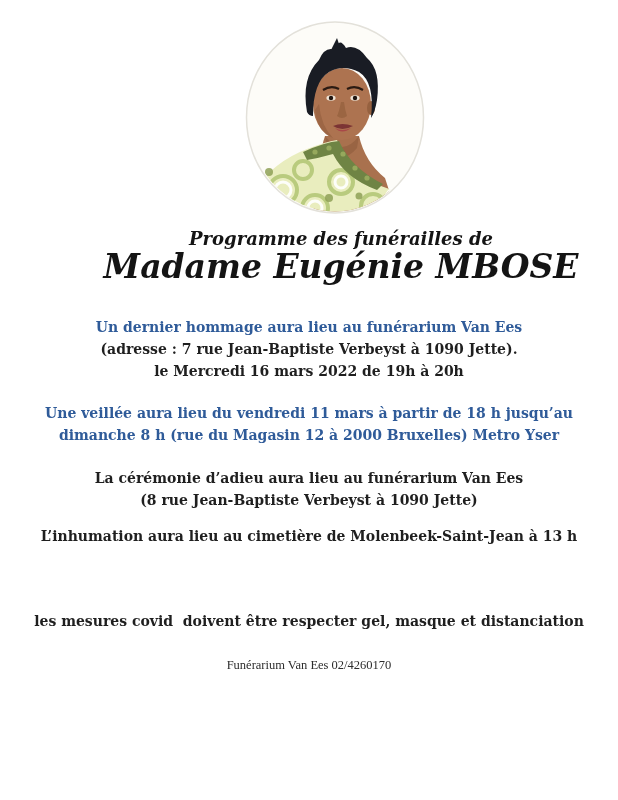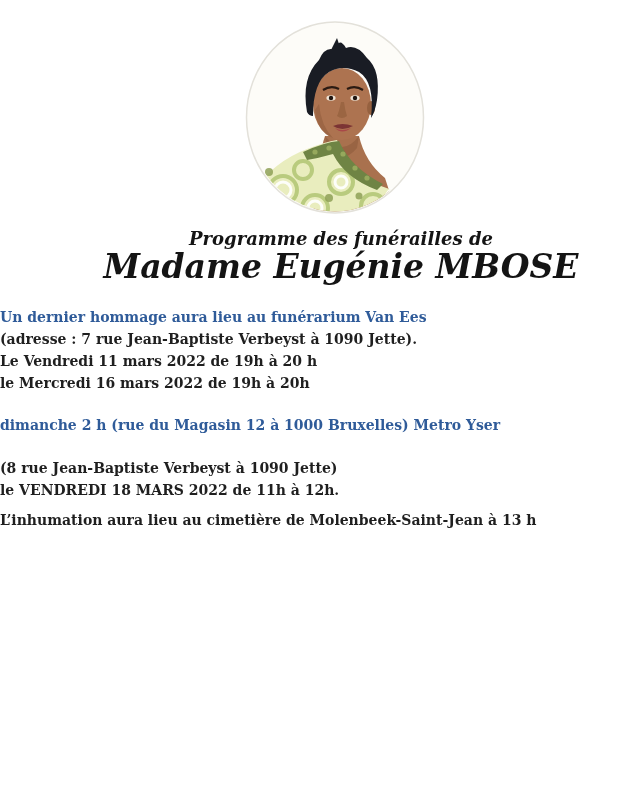--- a/index.html
+++ b/index.html
@@ -38,36 +38,37 @@
     line-height: 26px;
   }
   .title-line2 {
     font-size: 33px;
     font-weight: bold;
     font-style: italic;
     line-height: 30px;
   }
   .body-text {
     position: absolute;
-    top: 306px;
+    top: 316px;
     left: 0;
     width: 100%;
+    text-align: center;
     font-weight: bold;
     font-size: 14px;
     color: var(--text-black, #1f1f1f);
   }
   .line {
     line-height: 22px;
     white-space: pre-wrap;
   }
   .blue { color: var(--accent-blue, #2f5b99); }
   .block { margin: 0; }
   .block-veillee   { margin-top: 20px; }
   .block-ceremonie { margin-top: 21px; }
-  .block-inhumation{ margin-top: 8px; }
+  .block-inhumation{ margin-top: 14px; }
   .block-covid     { margin-top: 63px; }
   .footer-line {
     margin-top: 25px;
     font-family: "Liberation Serif", serif;
     font-weight: normal;
     font-size: 12.5px;
     color: #2b2b2b;
     line-height: 16px;
   }
 </style>
@@ -149,34 +150,38 @@
   <div class="titles">
     <div class="title-line1">Programme des funérailles de</div>
     <div class="title-line2">Madame Eugénie MBOSE</div>
   </div>
 
   <div class="body-text">
 
     <div class="block block-hommage">
       <div class="line blue">Un dernier hommage aura lieu au funérarium Van Ees</div>
       <div class="line">(adresse : 7 rue Jean-Baptiste Verbeyst à 1090 Jette).</div>
-      <div class="line">Le Vendredi 11 mars 2022 de 19h à 20 h</div>
       <div class="line">le Mercredi 16 mars 2022 de 19h à 20h</div>
     </div>
 
     <div class="block block-veillee">
-      <div class="line blue">dimanche 2 h (rue du Magasin 12 à 1000 Bruxelles) Metro Yser</div>
+      <div class="line blue">Une veillée aura lieu du vendredi 11 mars à partir de 18 h jusqu’au</div>
+      <div class="line blue">dimanche 8 h (rue du Magasin 12 à 2000 Bruxelles) Metro Yser</div>
     </div>
 
     <div class="block block-ceremonie">
+      <div class="line">La cérémonie d’adieu aura lieu au funérarium Van Ees</div>
       <div class="line">(8 rue Jean-Baptiste Verbeyst à 1090 Jette)</div>
-      <div class="line">le VENDREDI 18 MARS 2022 de 11h à 12h.</div>
     </div>
 
     <div class="block block-inhumation">
       <div class="line">L’inhumation aura lieu au cimetière de Molenbeek-Saint-Jean à 13 h</div>
     </div>
 
+    <div class="block block-covid">
+      <div class="line">les mesures covid  doivent être respecter gel, masque et distanciation</div>
+    </div>
 
+    <div class="footer-line">Funérarium Van Ees 02/4260170</div>
 
   </div>
 
 </div>
 
 </body></html>

